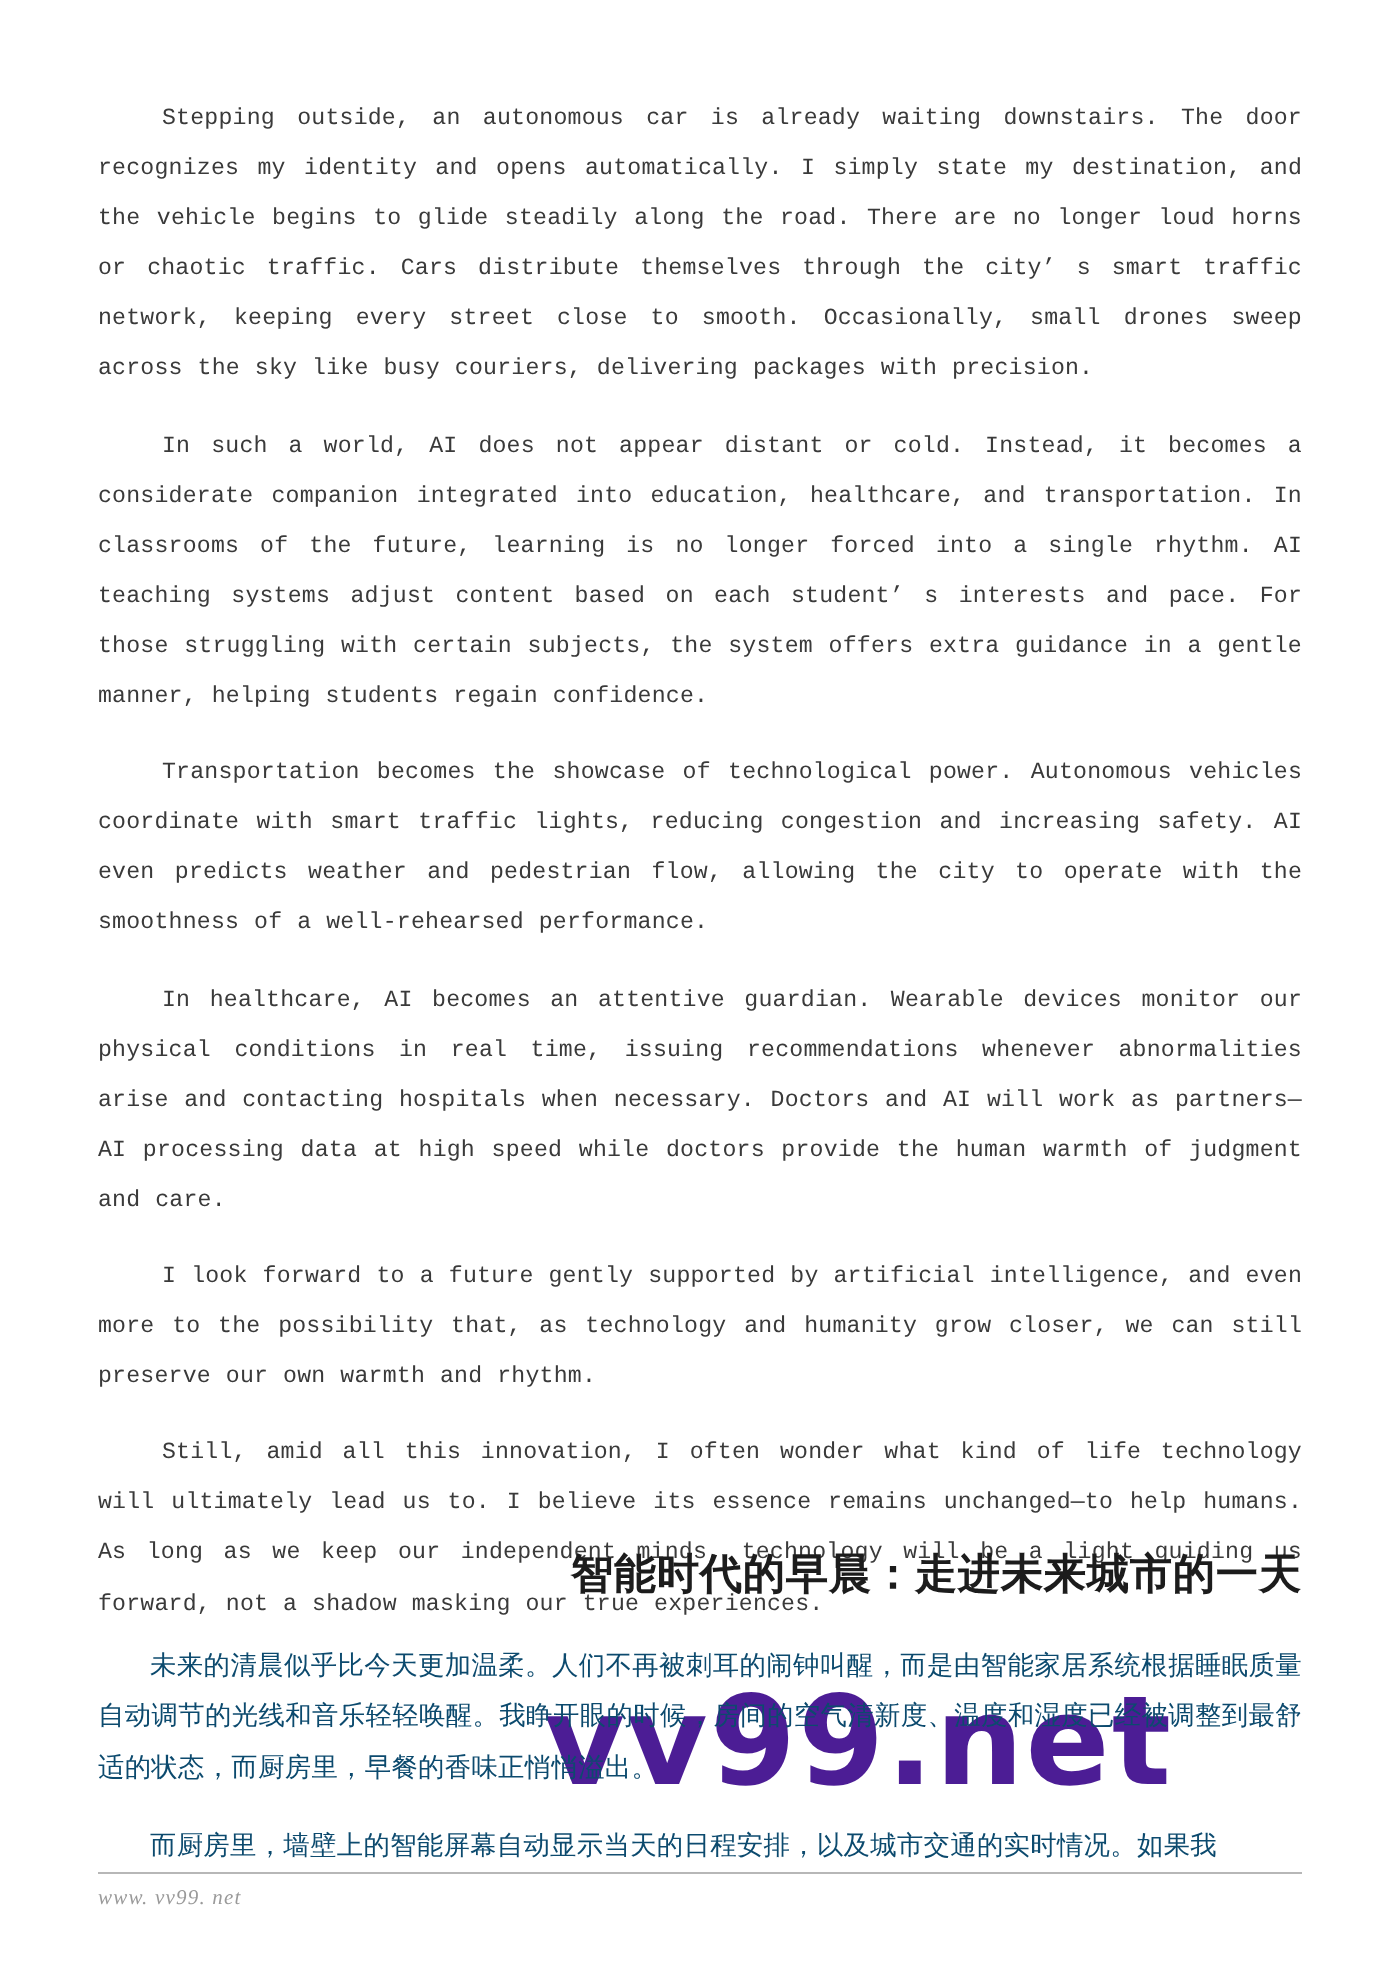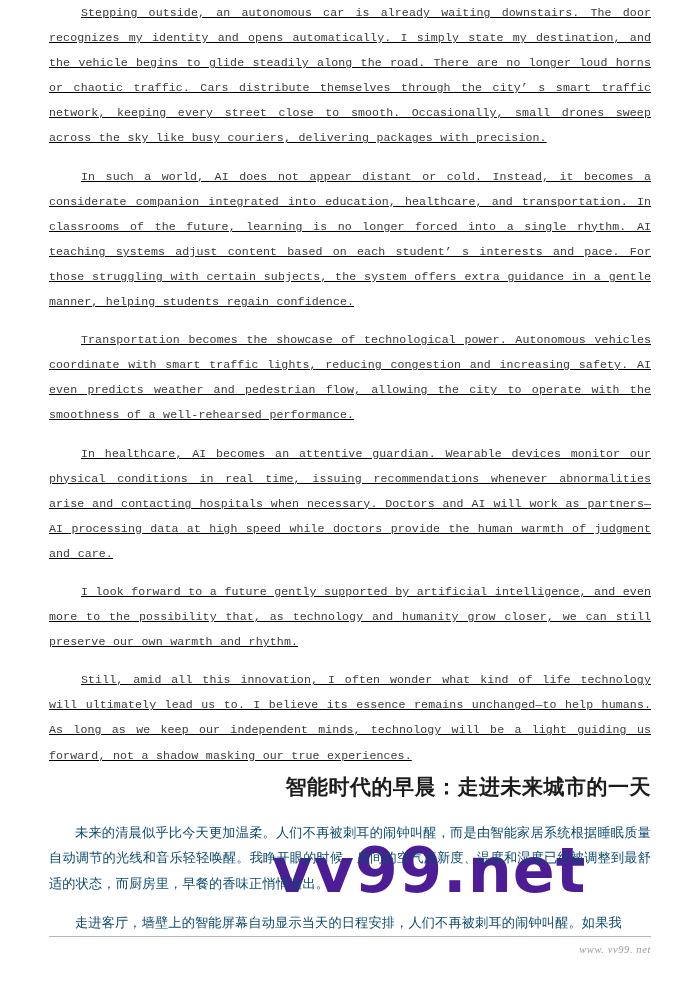--- a/index.html
+++ b/index.html
@@ -42,21 +42,21 @@
   
   .content {
     position: absolute;
     left: 49px;
     top: 0;
     width: 602px;
     z-index: 2;
   }
 
   .en-block {
-    text-decoration: underline;
+    padding-top: 47px;
   }
 
   p.en {
     margin: 0 0 13px 0;
     font-family: "Liberation Mono", "DejaVu Sans Mono", monospace;
     font-size: 11.6px;
     line-height: 25.1px;
     color: #3a3a3a;
     text-align: justify;
     text-justify: inter-word;
@@ -114,21 +114,20 @@
   }
   .footer-rule {
     width: 100%;
     height: 1px;
     background: #b7b7b7;
     line-height: 0;
     font-size: 0;
   }
   .footer-text {
     margin-top: 7px;
-    text-align: right;
     font-family: "Liberation Serif", "DejaVu Serif", serif;
     font-style: italic;
     font-size: 10.5px;
     letter-spacing: 0.6px;
     color: #9a9a9a;
   }
 </style>
 </head>
 <body>
 
@@ -144,21 +143,21 @@
       <p class="en">Transportation becomes the showcase of technological power. Autonomous vehicles coordinate with smart traffic lights, reducing congestion and increasing safety. AI even predicts weather and pedestrian flow, allowing the city to operate with the smoothness of a well-rehearsed performance.</p>
       <p class="en">In healthcare, AI becomes an attentive guardian. Wearable devices monitor our physical conditions in real time, issuing recommendations whenever abnormalities arise and contacting hospitals when necessary. Doctors and AI will work as partners—AI processing data at high speed while doctors provide the human warmth of judgment and care.</p>
       <p class="en">I look forward to a future gently supported by artificial intelligence, and even more to the possibility that, as technology and humanity grow closer, we can still preserve our own warmth and rhythm.</p>
       <p class="en">Still, amid all this innovation, I often wonder what kind of life technology will ultimately lead us to. I believe its essence remains unchanged—to help humans. As long as we keep our independent minds, technology will be a light guiding us forward, not a shadow masking our true experiences.</p>
     </div>
 
     <h1 class="cn-heading">智能时代的早晨：走进未来城市的一天</h1>
 
     <div class="cn-block">
       <p class="cn">未来的清晨似乎比今天更加温柔。人们不再被刺耳的闹钟叫醒，而是由智能家居系统根据睡眠质量自动调节的光线和音乐轻轻唤醒。我睁开眼的时候，房间的空气清新度、温度和湿度已经被调整到最舒适的状态，而厨房里，早餐的香味正悄悄溢出。</p>
-      <p class="cn">走进客厅，墙壁上的智能屏幕自动显示当天的日程安排，人们不再被刺耳的闹钟叫醒。如果我</p>
+      <p class="cn">而厨房里，墙壁上的智能屏幕自动显示当天的日程安排，以及城市交通的实时情况。如果我</p>
     </div>
 
   </div>
 
   <div class="footer">
     <div class="footer-rule"></div>
     <div class="footer-text">www. vv99. net</div>
   </div>
 
 </div>

